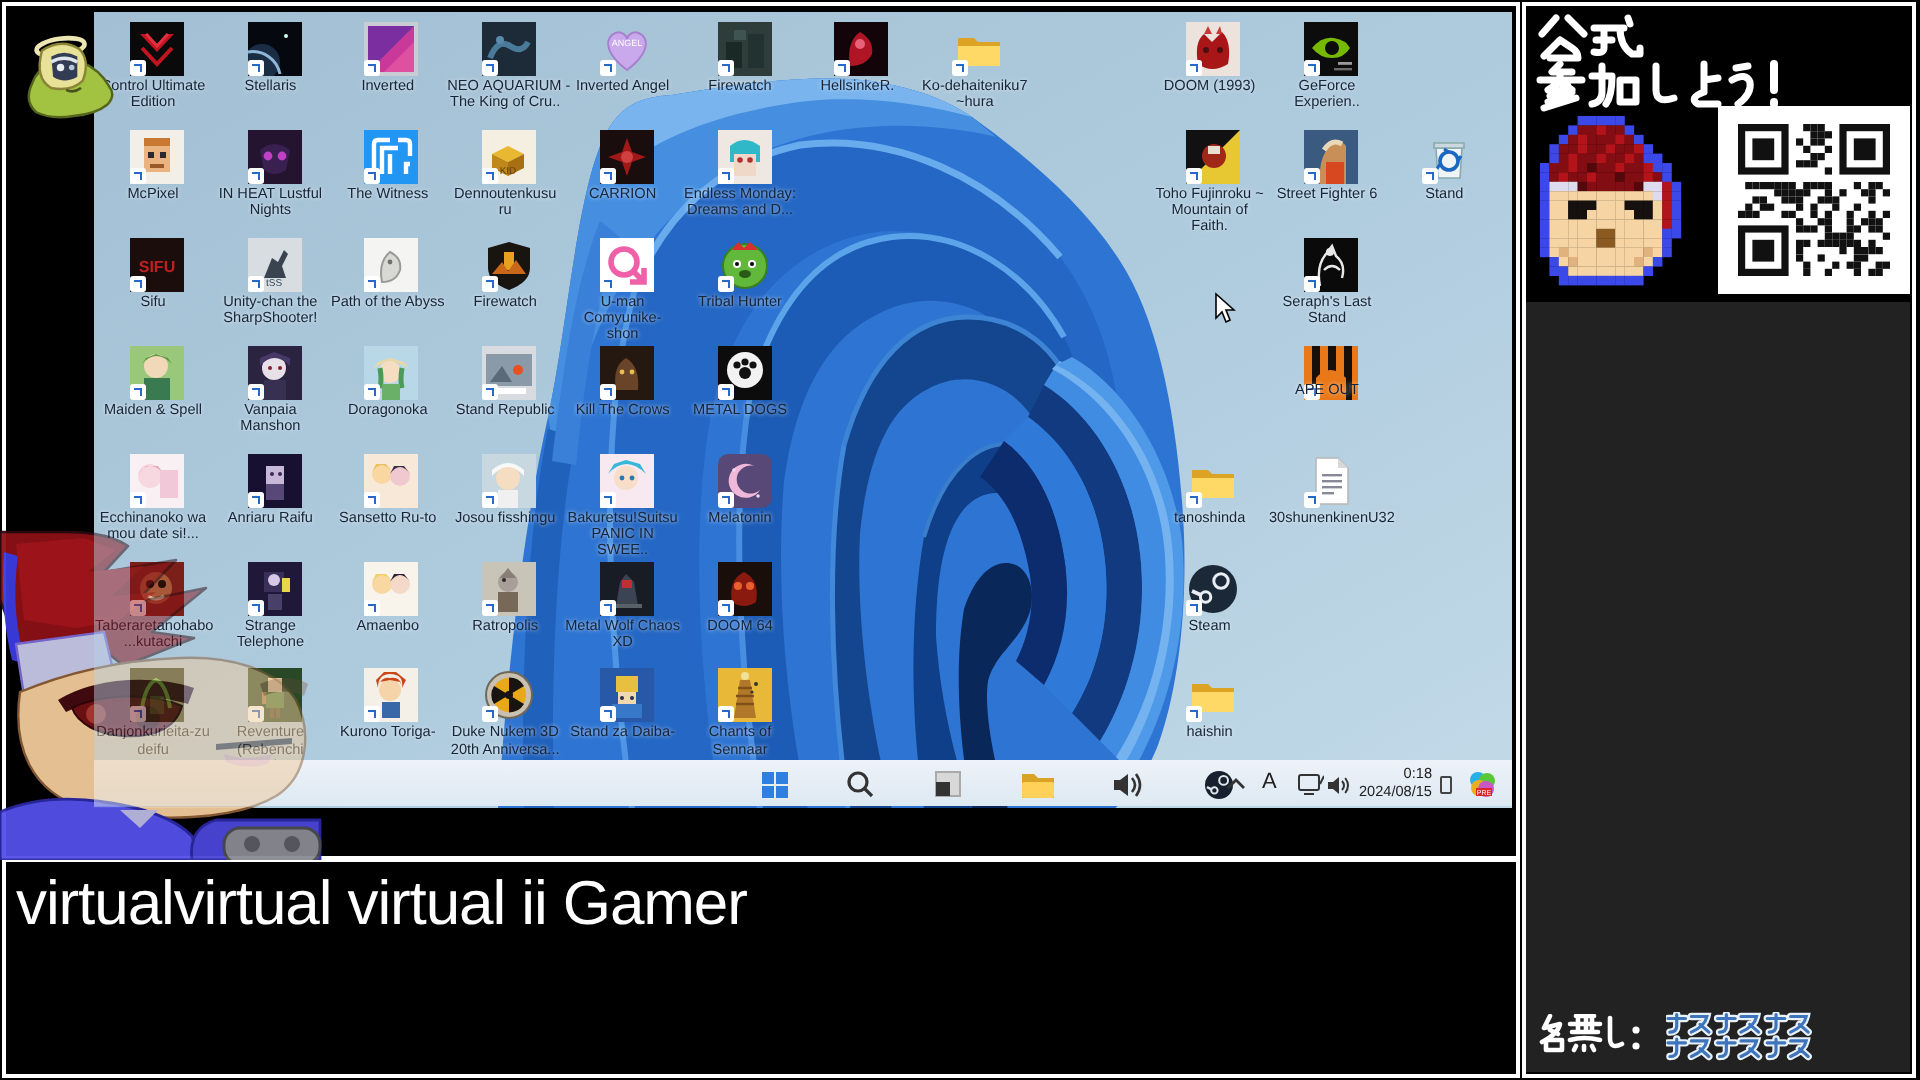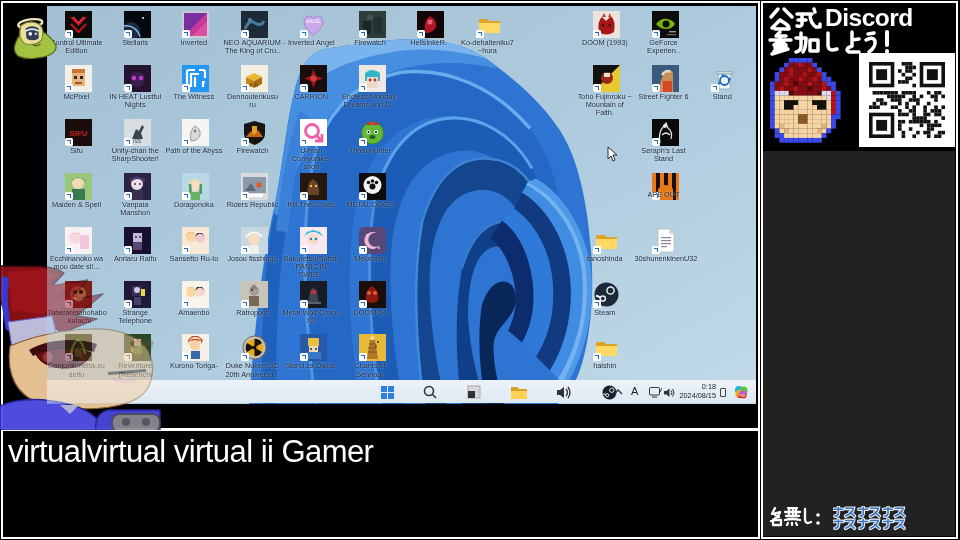--- a/index.html
+++ b/index.html
@@ -352,21 +352,21 @@
     <div class="ic" style="left:194.1px;top:167.2px">
       <svg width="27" height="27" viewBox="0 0 27 27" style="position:absolute;left:0;top:0">
         <rect width="27" height="27" fill="#d8dce0"></rect>
         <rect x="2" y="4" width="23" height="16" fill="#8a9aa8"></rect>
         <path d="M4 18 L10 10 L15 18 Z" fill="#5a6a78"></path>
         <circle cx="18" cy="12" r="2.5" fill="#e85020"></circle>
         <rect x="5" y="21" width="17" height="3" fill="#fff"></rect>
       </svg>
       <div class="arr"></div>
     </div>
-    <div class="lb" style="left:176.6px;top:195.2px">Riders Republic</div>
+    <div class="lb" style="left:176.6px;top:195.2px">Stand Republic</div>
     <div class="ic" style="left:252.8px;top:167.2px">
       <svg width="27" height="27" viewBox="0 0 27 27" style="position:absolute;left:0;top:0">
         <rect width="27" height="27" fill="#241810"></rect>
         <path d="M8 22 Q6 10 13 6 Q20 10 19 22 Z" fill="#6a4428"></path>
         <circle cx="11" cy="13" r="1.2" fill="#e8c050"></circle>
         <circle cx="16" cy="13" r="1.2" fill="#e8c050"></circle>
       </svg>
       <div class="arr"></div>
     </div>
     <div class="lb" style="left:235.3px;top:195.2px">Kill The Crows</div>
@@ -760,21 +760,20 @@
           <path d="M8 0 L8 14 M8 8 L15 7 M8 14 Q0 17 5 20 L15 20" stroke="#fff" stroke-width="3.5" fill="none" stroke-linecap="round" stroke-linejoin="round"></path>
         </g>
         <g transform="translate(97,0)">
           <path d="M3 2 L9 1 M1 8 Q8 4 10 9 Q11 15 4 20" stroke="#fff" stroke-width="3.5" fill="none" stroke-linecap="round" stroke-linejoin="round"></path>
         </g>
         <g transform="translate(115,0)">
           <path d="M4 0 L4 13 M4 19 L4 20" stroke="#fff" stroke-width="4" fill="none" stroke-linecap="round"></path>
         </g>
       </g>
     </svg>
-<div style="position:absolute;left:62px;top:1px;font-size:24.5px;font-weight:bold;color:#fff;letter-spacing:-0.5px">Discord</div>
 <svg width="76" height="85" viewBox="0 0 76 85" style="position:absolute;left:6.5px;top:55px">
       <rect x="18.8" y="0" width="4.8" height="4.8" fill="#3a49e8"></rect>
       <rect x="23.5" y="0" width="4.8" height="4.8" fill="#3a49e8"></rect>
       <rect x="28.2" y="0" width="4.8" height="4.8" fill="#3a49e8"></rect>
       <rect x="32.9" y="0" width="4.8" height="4.8" fill="#3a49e8"></rect>
       <rect x="37.6" y="0" width="4.8" height="4.8" fill="#3a49e8"></rect>
       <rect x="14.1" y="4.7" width="4.8" height="4.8" fill="#3a49e8"></rect>
       <rect x="18.8" y="4.7" width="4.8" height="4.8" fill="#820e14"></rect>
       <rect x="23.5" y="4.7" width="4.8" height="4.8" fill="#820e14"></rect>
       <rect x="28.2" y="4.7" width="4.8" height="4.8" fill="#b41419"></rect>

